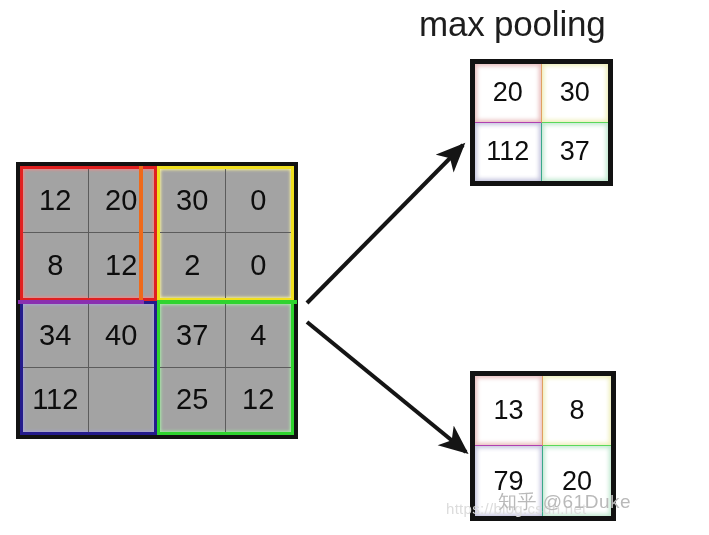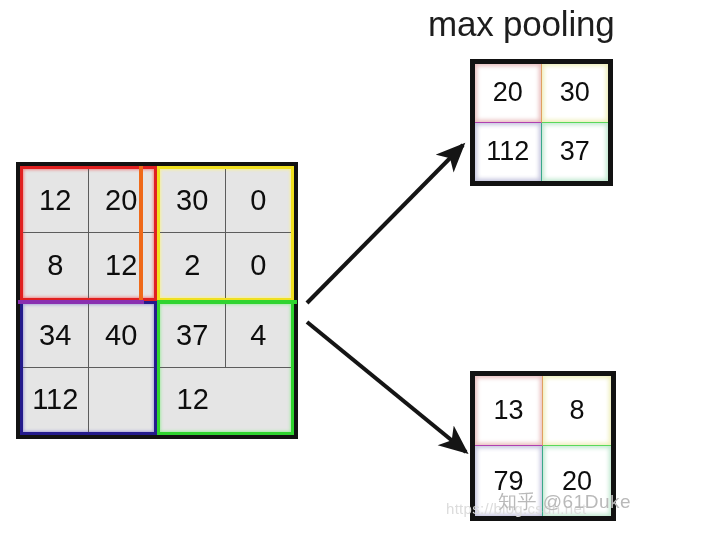--- a/index.html
+++ b/index.html
@@ -25,40 +25,40 @@
   
   .title {
     position: absolute;
     font-family: "Liberation Sans", sans-serif;
     font-weight: 400;
     color: #1d1d1d;
     white-space: nowrap;
     letter-spacing: -0.2px;
   }
   #title-max {
-    left: 428px;
+    left: 419px;
     top: 4px;
     font-size: 35px;
   }
   #title-avg {
     left: 400px;
     top: 306px;
     font-size: 33px;
   }
 
   
   #input-matrix {
     position: absolute;
     left: 16px;
     top: 162px;
     width: 282px;
     height: 277px;
     box-sizing: border-box;
     border: 4px solid #121212;
-    background: #e5e5e5;
+    background: #a3a3a3;
     display: grid;
     grid-template-columns: 1fr 1fr;
     grid-template-rows: 1fr 1fr;
   }
   .quad {
     position: relative;
     box-sizing: border-box;
     display: grid;
     grid-template-columns: 1fr 1fr;
     grid-template-rows: 1fr 1fr;
@@ -186,20 +186,21 @@
 
     <div class="quad q-navy">
       <div class="cell b-right b-bottom">34</div>
       <div class="cell b-bottom">40</div>
       <div class="cell b-right">112</div>
     </div>
 
     <div class="quad q-green">
       <div class="cell b-right b-bottom">37</div>
       <div class="cell b-bottom">4</div>
+      <div class="cell b-right">25</div>
       <div class="cell">12</div>
     </div>
 
   </div>
 
   <div class="edge" id="edge-red-right"></div>
   <div class="edge" id="edge-purple-top"></div>
   <div class="edge" id="edge-green-top"></div>
 
   <div class="out-matrix" id="out-max">

